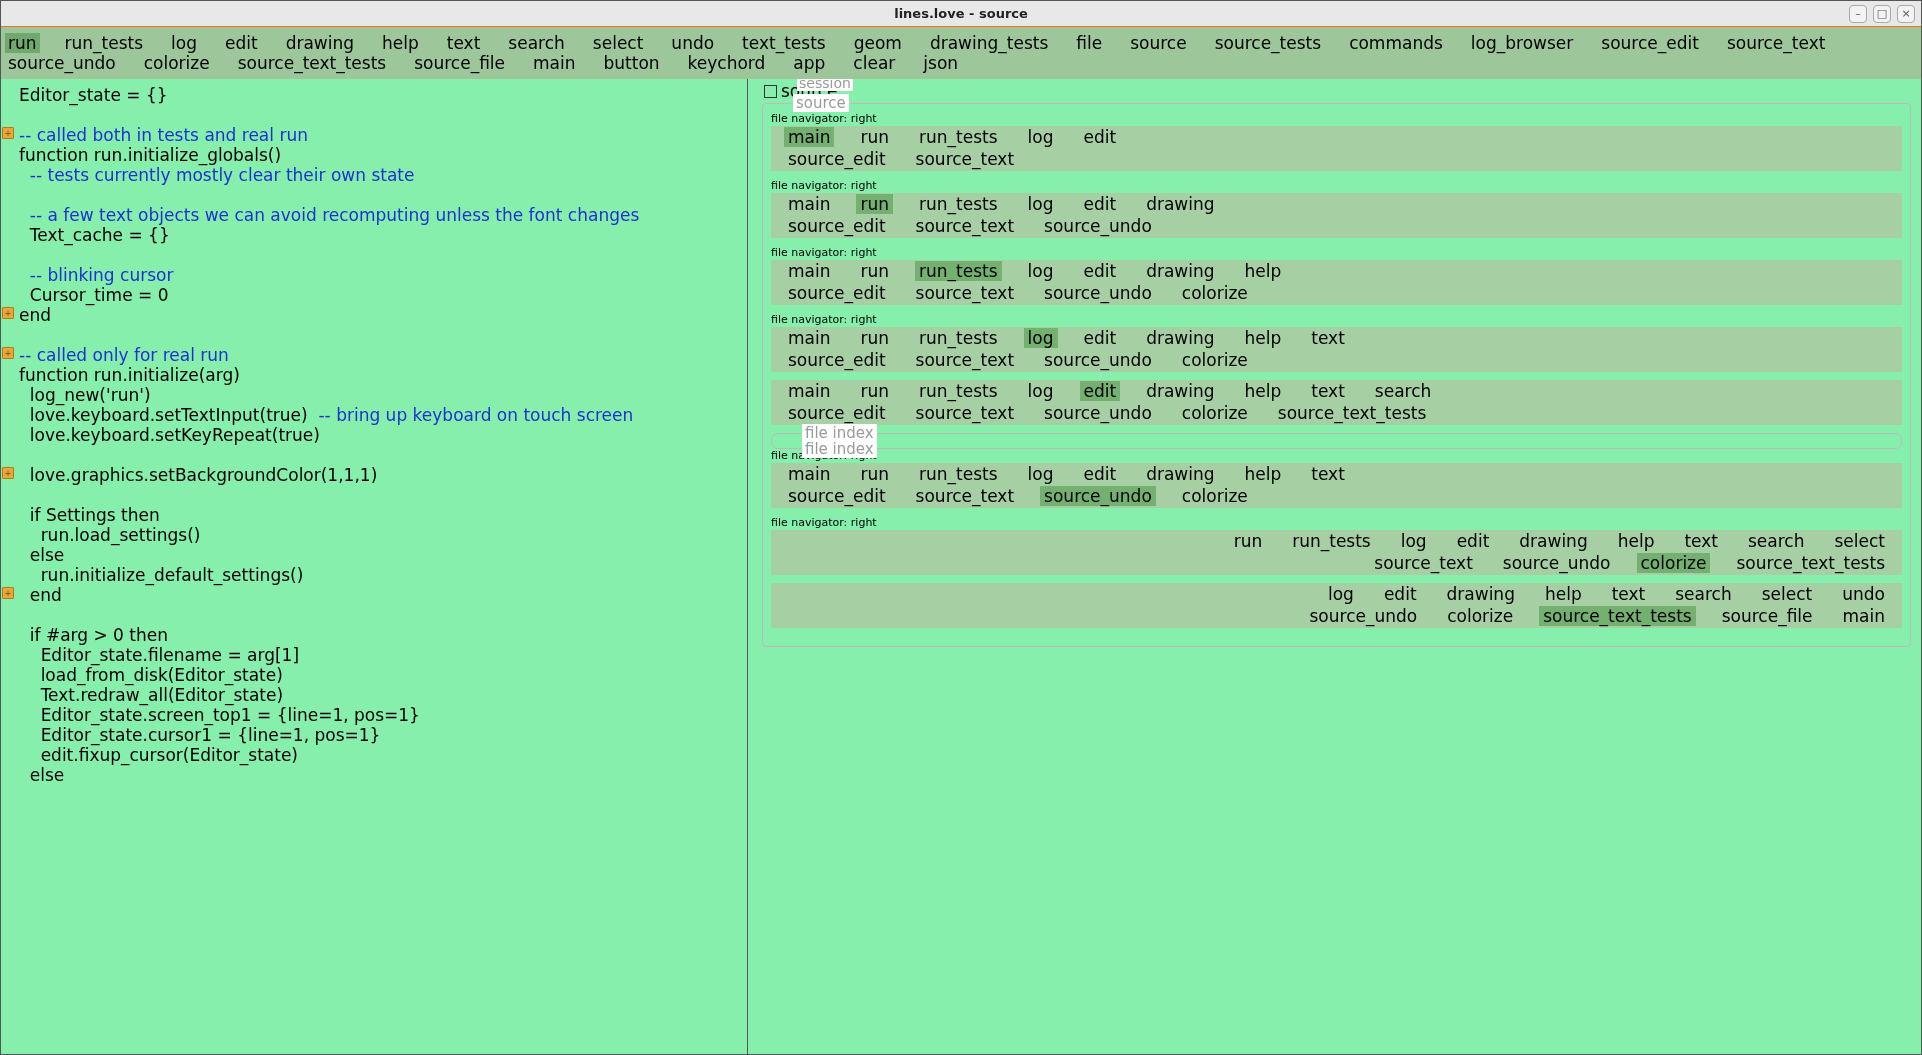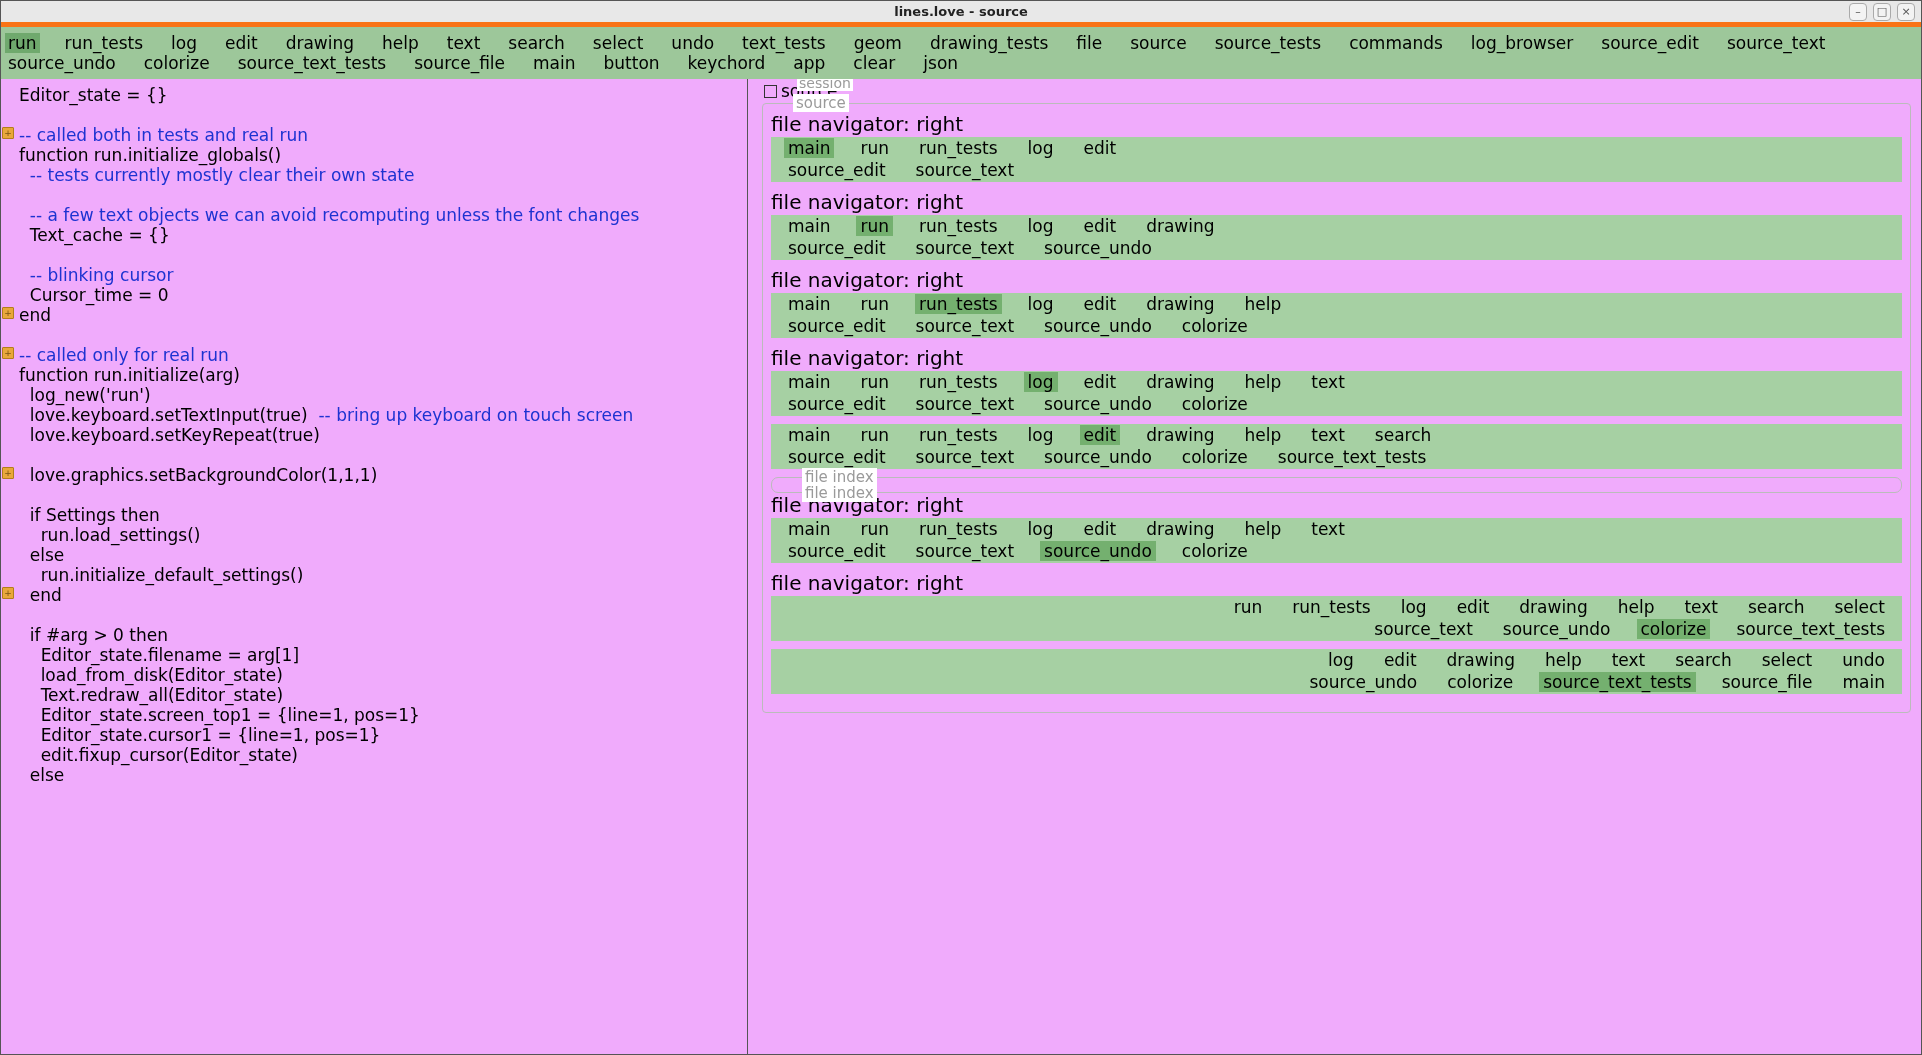--- a/index.html
+++ b/index.html
@@ -1,44 +1,44 @@
 <!DOCTYPE html>
 <html><head>
 <meta charset="utf-8">
 <style>
   * { box-sizing: border-box; margin: 0; padding: 0; }
   html, body { width: 100%; height: 100%; font-family: "DejaVu Sans", "Liberation Sans", sans-serif; font-size: 15px; background: #ffffff; color: #000; }
   .window { width: 1922px; height: 1055px; display: flex; flex-direction: column; border: 1px solid #555; }
-  .titlebar { height: 26px; background: #e8e8e8; display: flex; align-items: center; position: relative; border-bottom: 5px solid #f97316; }
+  .titlebar { height: 26px; background: #e8e8e8; display: flex; align-items: center; position: relative; border-bottom: 1px solid #f97316; }
   .titlebar .title { position: absolute; left: 50%; transform: translateX(-50%); font-size: 13px; font-weight: bold; color: #222; }
   .titlebar .win-controls { position: absolute; right: 6px; display: flex; gap: 6px; }
   .win-btn { width: 18px; height: 18px; border: 1px solid #aaa; border-radius: 4px; background: #f3f3f3; display: flex; align-items: center; justify-content: center; font-size: 11px; color: #555; cursor: pointer; }
 
   .topbar { background: #9dc79a; padding: 6px 4px 6px 4px; }
   .toprow { display: flex; flex-wrap: wrap; gap: 0; }
   .topitem { margin-right: 22px; font-size: 17px; cursor: pointer; padding: 0 3px; }
   .topitem.active { background: #6fa96d; }
 
-  .body { flex: 1; display: flex; overflow: hidden; background: #f0abfc; }
+  .body { flex: 1; display: flex; overflow: hidden; background: #86efac; }
   .editor { width: 746px; position: relative; padding: 6px 0 6px 18px; overflow: hidden; }
   .divider { width: 1px; background: #555; }
   .logpane { flex: 1; padding: 4px 10px 4px 10px; overflow: hidden; position: relative; }
 
   .code { font-family: "DejaVu Sans", sans-serif; font-size: 17px; line-height: 20px; white-space: pre; }
   .code .c { color: #1d33d1; }
   .gutter-fold { position: absolute; left: 1px; width: 12px; height: 12px; background: #e9a73a; border: 1px solid #b37d1a; font-size: 9px; line-height: 10px; text-align: center; color: #7a5210; cursor: pointer; border-radius: 1px; }
 
   .logpane .session-label { position: absolute; top: -4px; left: 49px; font-size: 14px; color: #9a9a9a; background: #fff; padding: 0 2px; }
   .logpane .source-checkbox { display: flex; align-items: center; gap: 4px; font-size: 17px; margin: -2px 0 2px 6px; }
   .logpane .source-checkbox .box { width: 13px; height: 13px; border: 1px solid #333; display: inline-block; }
   .logpane .inner { border: 1px solid #bbb; border-radius: 4px; padding: 6px 8px 10px 8px; margin-left: 4px; position: relative; }
   .logpane .inner-label { position: absolute; top: -10px; left: 30px; background: #fff; color: #9a9a9a; font-size: 15px; padding: 0 3px; }
 
   .nav-entry { margin-bottom: 8px; }
-  .nav-entry .heading { font-size: 20px; margin: 2px 0 1px 0; }
+  .nav-entry .heading { font-size: 11px; margin: 2px 0 1px 0; }
   .nav-block { background: #a6d0a3; padding: 0 0 1px 0; }
   .nav-row { display: flex; flex-wrap: wrap; padding: 0 2px; }
   .nav-row.right { justify-content: flex-end; }
   .nav-item { margin: 1px 11px 1px 11px; font-size: 17px; cursor: pointer; padding: 0 4px; }
   .nav-item.active { background: #74b06f; }
 
   .file-index-box { border: 1px solid #bbb; border-radius: 7px; margin: 4px 0 -2px 0; position: relative; height: 16px; }
   .file-index-lbl { position: absolute; top: -10px; left: 30px; background: #fff; color: #9a9a9a; font-size: 15px; padding: 0 3px; }
   .file-index-lbl2 { position: absolute; bottom: -10px; left: 30px; background: #fff; color: #9a9a9a; font-size: 15px; padding: 0 3px; }
 </style>

